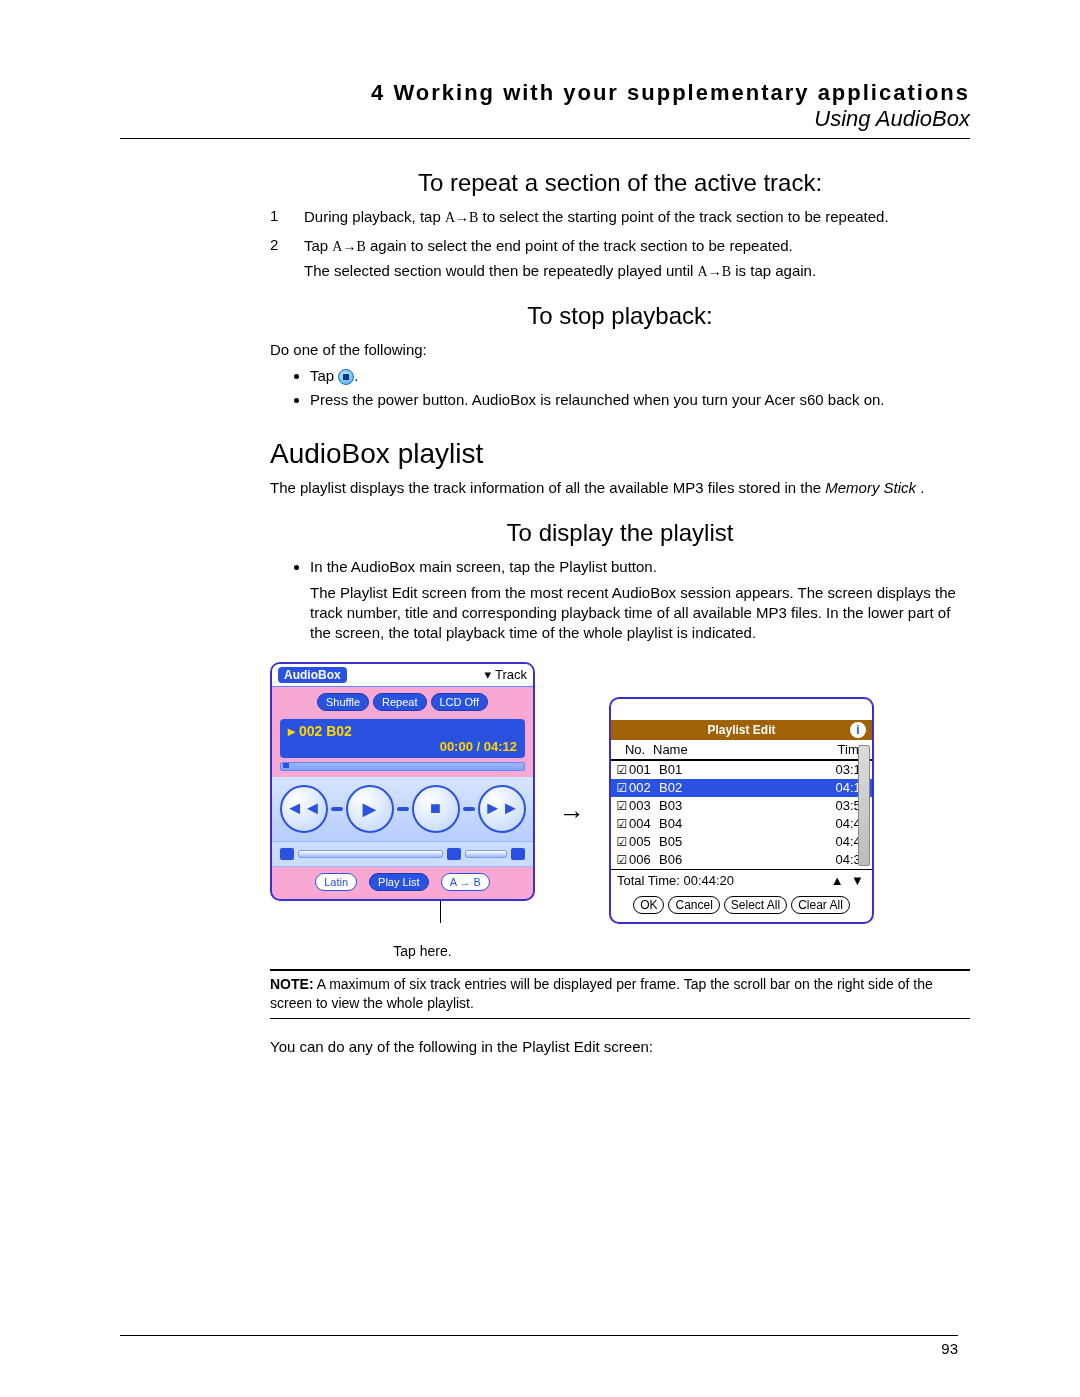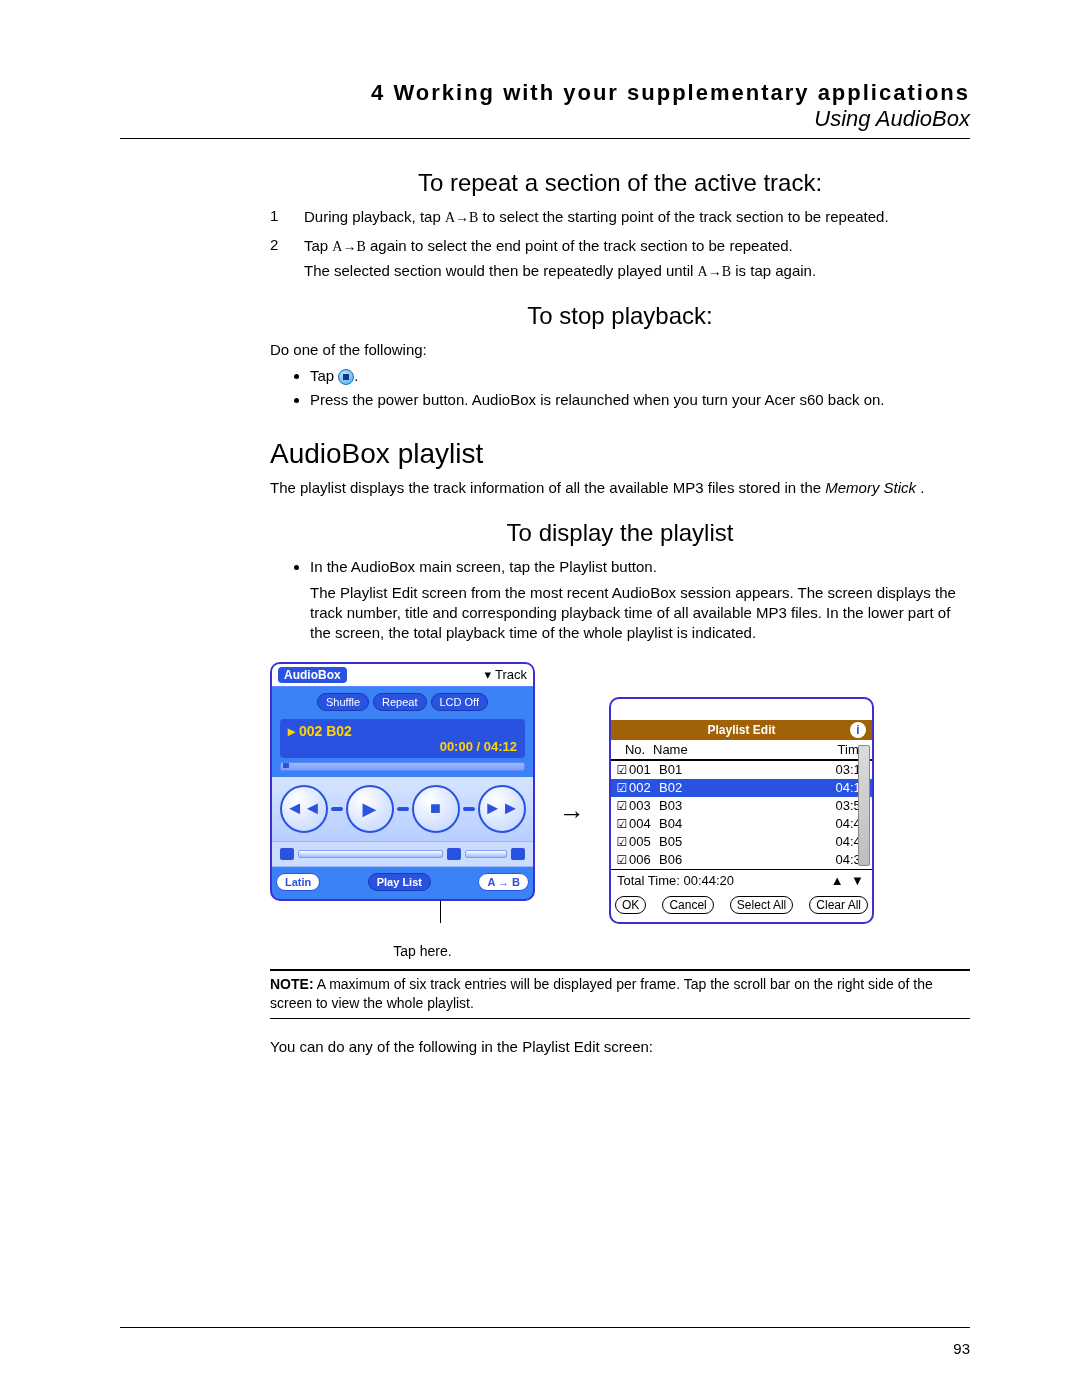--- a/index.html
+++ b/index.html
@@ -99,21 +99,21 @@
     justify-content: flex-start;
     gap: 24px;
     margin: 18px 0 6px 0;
   }
 
   
   .audiobox {
     width: 261px;
     border: 2px solid #3a2fd0;
     border-radius: 10px;
-    background: #3b82f6;
+    background: #f9a8d4;
     font-size: 12px;
     overflow: hidden;
   }
   .ab-topbar {
     display: flex;
     align-items: center;
     justify-content: space-between;
     background: #fff;
     padding: 3px 6px;
     border-bottom: 1px solid #5e88ff;
@@ -223,23 +223,22 @@
     height: 6px;
     background: linear-gradient(#fff,#9cb8ff);
     border:1px solid #7fa0f0;
     border-radius:2px;
     position:relative;
   }
   .ab-slider.small { flex: 0 0 40px; }
   .ab-bottom-row {
     display: flex;
     gap: 12px;
-    justify-content: space-between;
+    justify-content: center;
     padding: 6px 4px 8px 4px;
-    font-weight: bold;
   }
   .ab-pill.outline {
     background: #fff;
     color: #2a52e0;
     border: 1px solid #2a52e0;
   }
   .tap-here-row {
     text-align: center;
     font-size: 14px;
     margin-top: 20px;
@@ -333,21 +332,21 @@
     justify-content: space-between;
     align-items: center;
     border-top: 1px solid #000;
     padding: 3px 6px;
     font-size: 13px;
   }
   .pl-total .arrows { letter-spacing: 2px; }
   .pl-buttons {
     display: flex;
     gap: 4px;
-    justify-content: space-between;
+    justify-content: center;
     padding: 5px 4px 8px 4px;
     flex-wrap: nowrap;
   }
   .pl-btn {
     border: 1px solid #000;
     border-radius: 10px;
     padding: 1px 6px;
     font-size: 12px;
     background: #fff;
     white-space: nowrap;
@@ -359,25 +358,25 @@
     font-size: 14px;
     line-height: 1.35;
   }
   .note-row .note-label { font-weight: bold; }
   .note-divider2 { border: none; border-top: 1px solid #000; margin: 6px 0 18px 0; }
 
   .page-footer {
     position: absolute;
     bottom: 40px;
     left: 120px;
-    right: 110px;
+    right: 122px;
     border-top: 1px solid #000;
     text-align: right;
     font-size: 15px;
-    padding-top: 12px;
+    padding-top: 4px;
   }
 
   .stop-icon {
     display:inline-block;
     width:14px;height:14px;
     border:1px solid #1070c0;
     border-radius:50%;
     background:radial-gradient(circle at 40% 35%, #bfe3ff, #4fa8e8);
     vertical-align:middle;
     position:relative;

